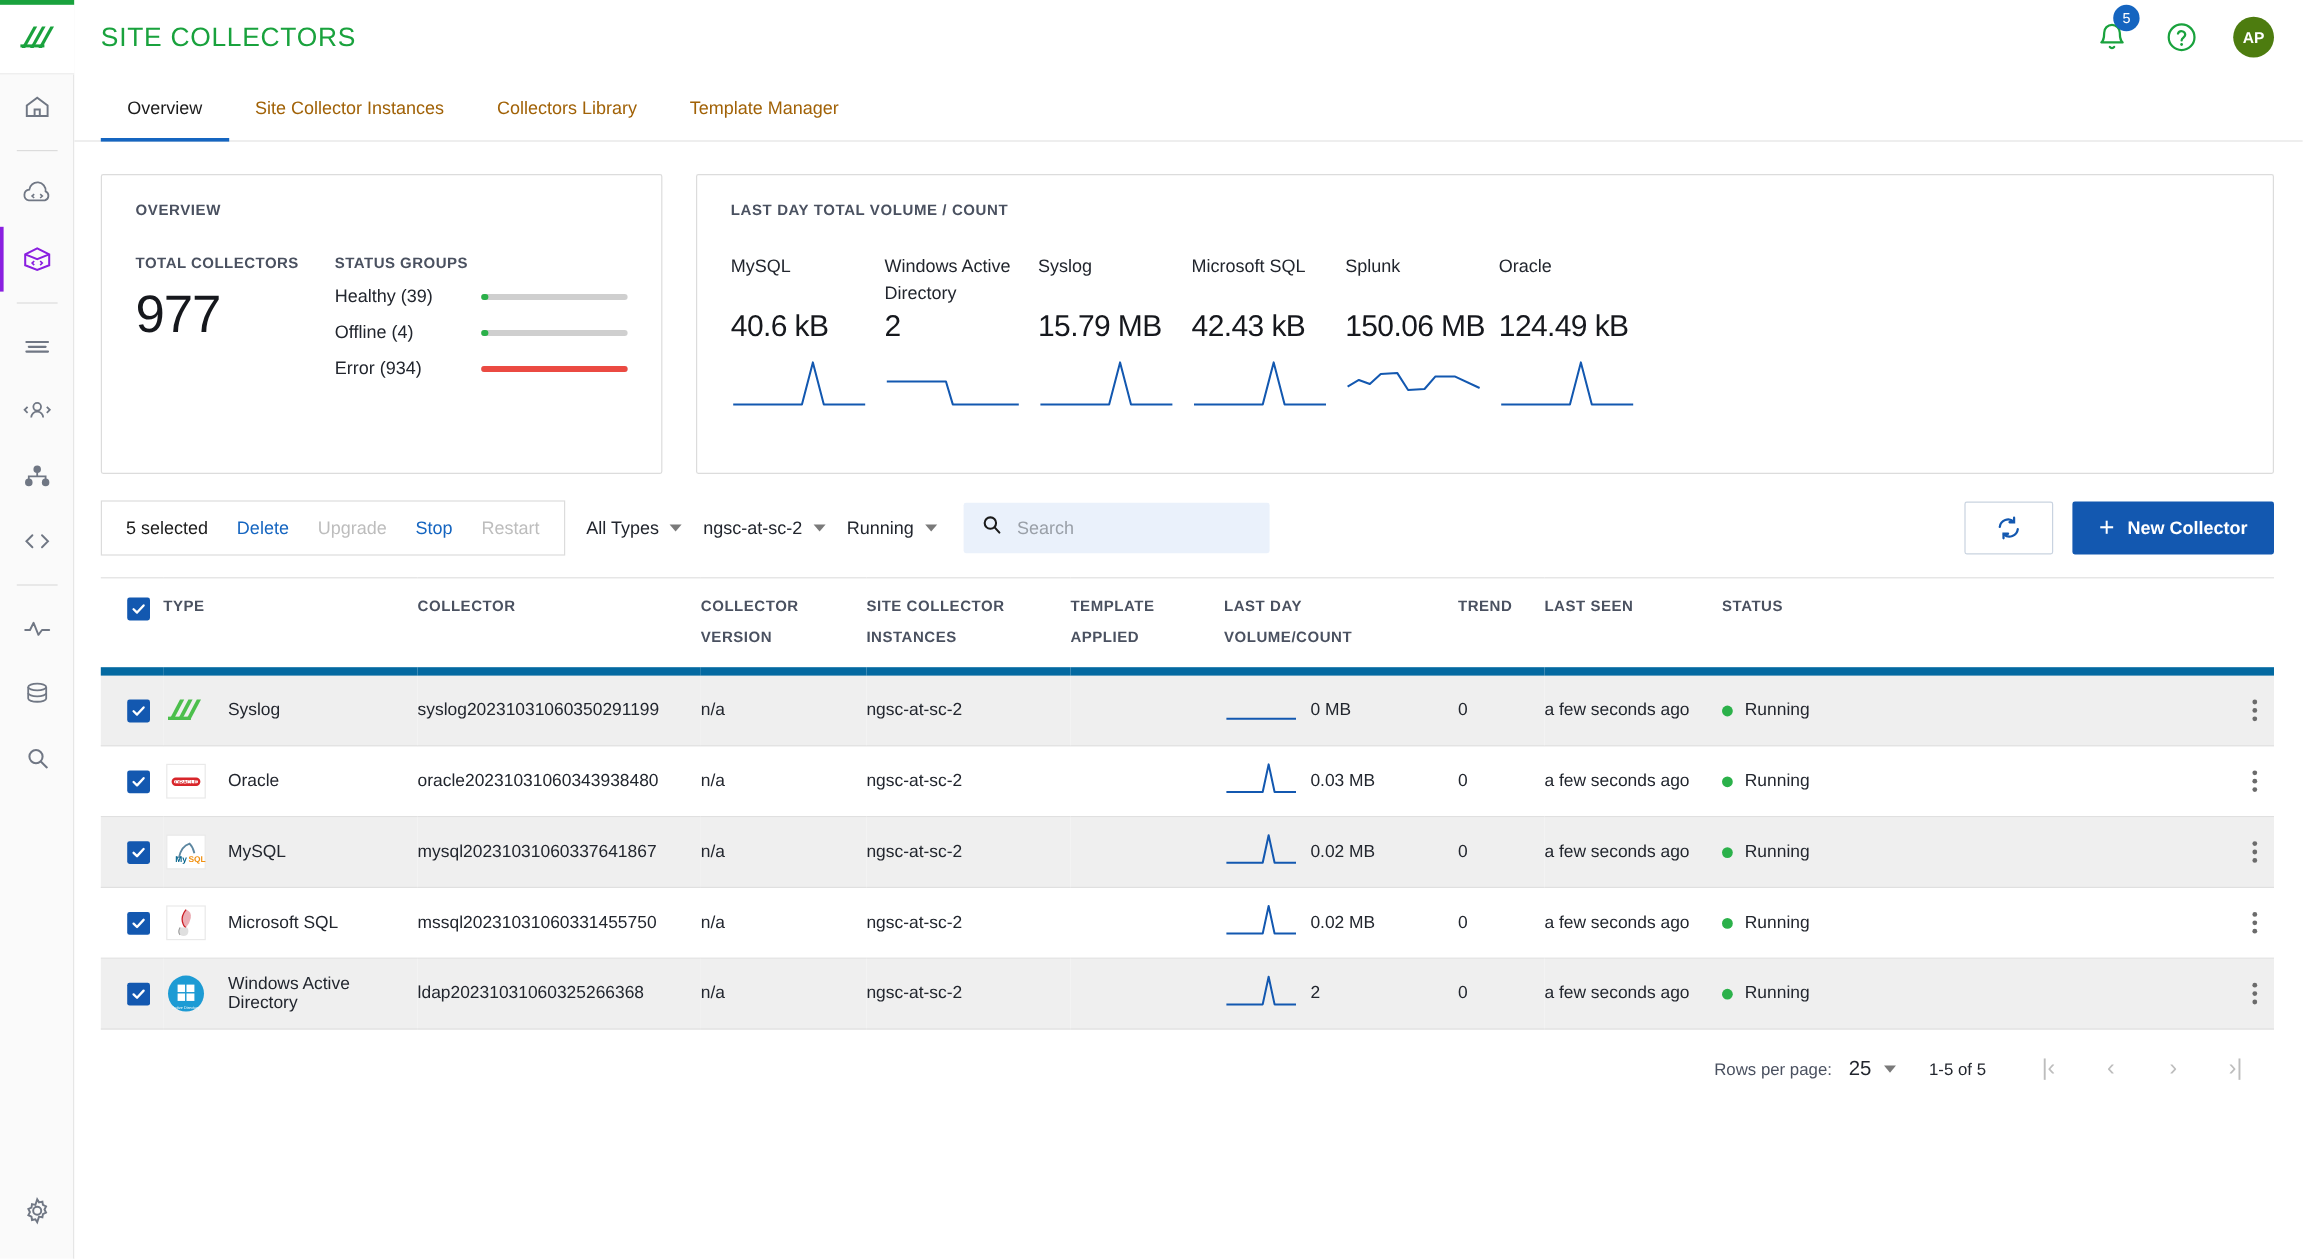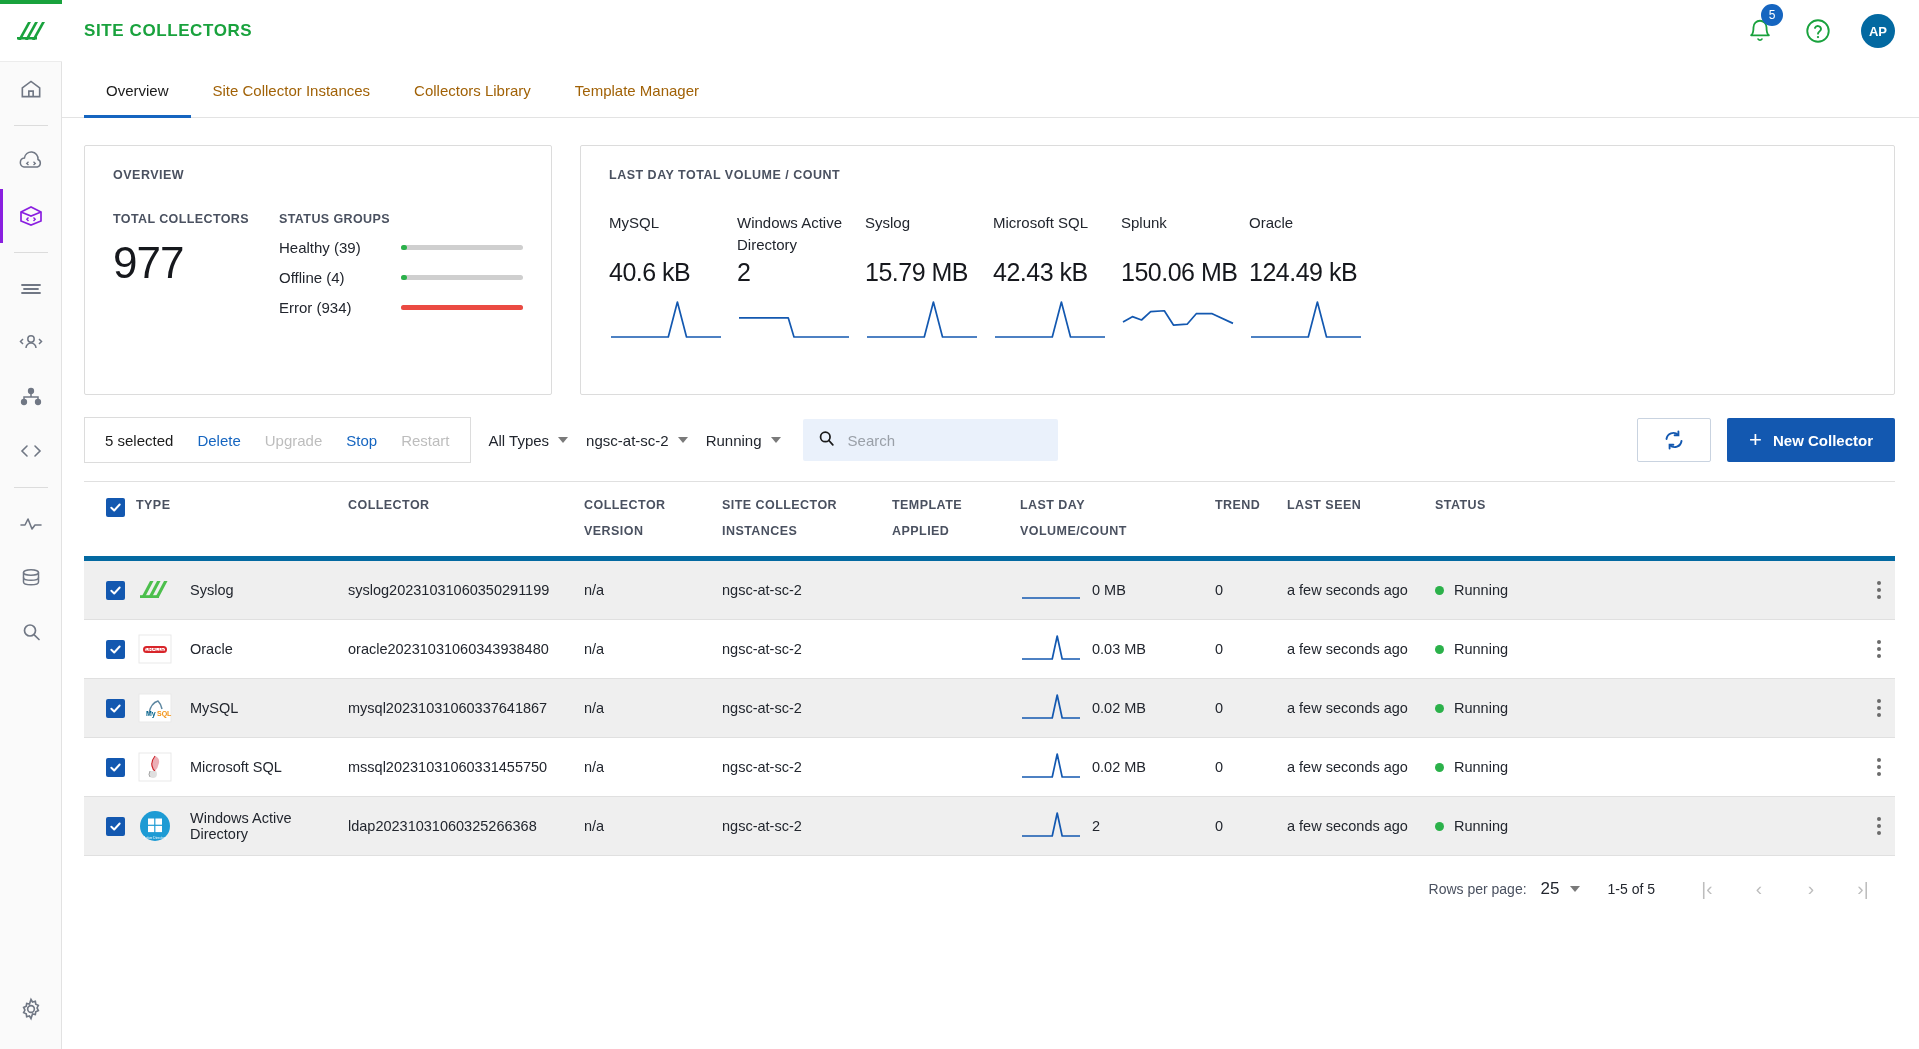--- a/index.html
+++ b/index.html
@@ -36,33 +36,33 @@
   }
   .sb-div { width: 34px; height:1px; background:#dcdcdc; margin: 9px 0; }
   .sb-spacer { flex: 1; }
   .sb-bottom { width:62px; height:80px; display:flex; align-items:center; justify-content:center; }
 
   
   .main { flex:1; height:1049px; position:relative; background:#fff; }
 
   .topbar { height: 62px; display:flex; align-items:center; padding: 0 24px 0 22px; }
   .page-title {
-    color:#19a23d; font-size: 17px; font-weight: bold; letter-spacing: 0.6px;
+    color:#19a23d; font-size: 22px; font-weight: normal; letter-spacing: 0.6px;
   }
   .top-right { margin-left:auto; display:flex; align-items:center; gap: 28px; position:relative; }
   .bell-wrap { position:relative; width:30px; height:30px; display:flex;align-items:center;justify-content:center; cursor:pointer;}
   .badge {
     position:absolute; top:-12px; right:-8px;
     background:#1565c0; color:#fff; border-radius:50%;
     width:22px; height:22px; font-size:12px;
     display:flex; align-items:center; justify-content:center; font-weight:500;
   }
   .help-icon { width:30px;height:30px; cursor:pointer; display:flex;align-items:center;justify-content:center;}
   .avatar {
-    width:34px;height:34px;border-radius:50%;background:#0369a1;color:#fff;
+    width:34px;height:34px;border-radius:50%;background:#4d7c0f;color:#fff;
     font-size:13px;font-weight:bold;display:flex;align-items:center;justify-content:center;cursor:pointer;
   }
 
   
   .tabs {
     display:flex; padding-left: 22px; margin-top: 6px;
     border-bottom: 1px solid #e3e3e3; position:relative;
   }
   .tab {
     padding: 14px 22px 16px 22px; font-size:15px; color:#a16207; cursor:pointer;
@@ -135,21 +135,21 @@
     display:flex; align-items:center; gap:11px; padding: 0 22px; cursor:pointer; border-radius:2px;
   }
   .plus { font-size:22px; font-weight:400; line-height:1; }
 
   
   .table-wrap { padding: 18px 24px 0 22px; }
   table { width:100%; border-collapse:collapse; background:#fff; }
   thead th {
     text-align:left; font-size:12.5px; color:#4a5160; font-weight:bold;
     letter-spacing:0.45px; padding: 16px 0 18px 0; vertical-align:top;
-    border-bottom: 5px solid #0369a1; border-top:1px solid #e0e0e0;
+    border-bottom: 7px solid #0369a1; border-top:1px solid #e0e0e0;
   }
   thead th .sub { display:block; margin-top: 12px; }
   tbody td {
     font-size:14.5px; color:#22262e; padding: 10px 0; border-bottom:1px solid #e0e0e0;
     background:#efefef; vertical-align:middle;
   }
   tbody tr.alt td { background:#fff; }
   .cb {
     width:19px;height:19px;border-radius:2px;background:#1358b0;
     display:flex;align-items:center;justify-content:center;cursor:pointer;

